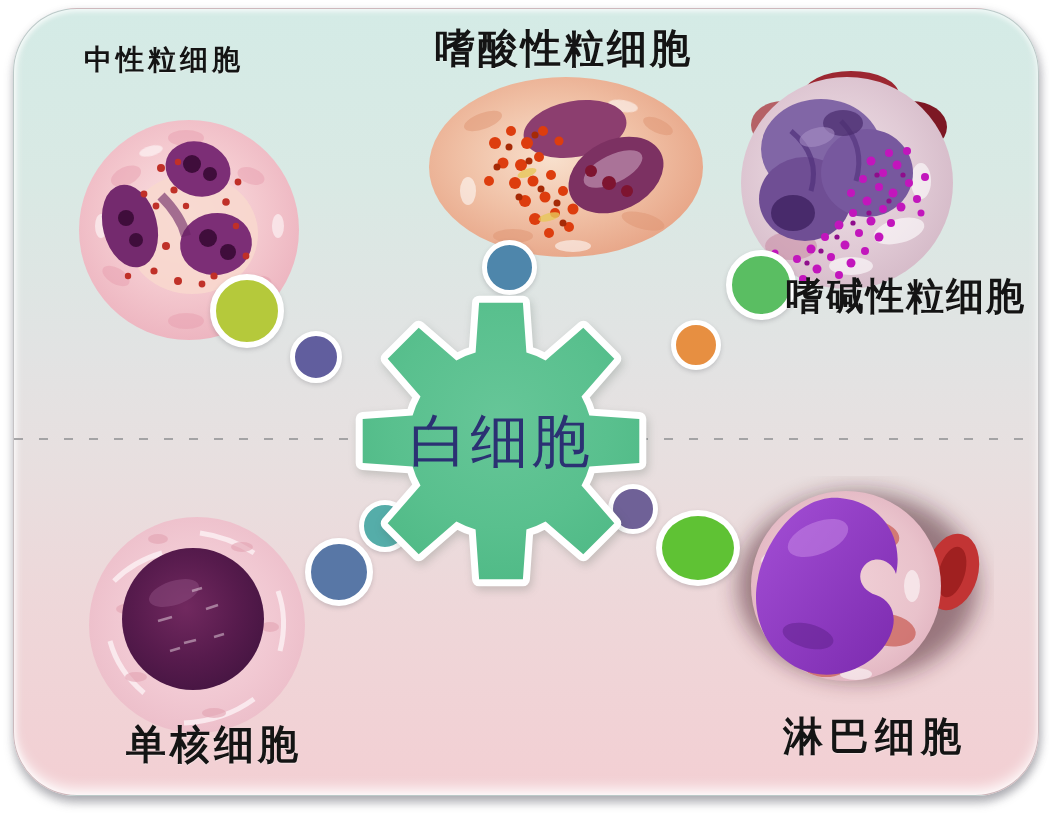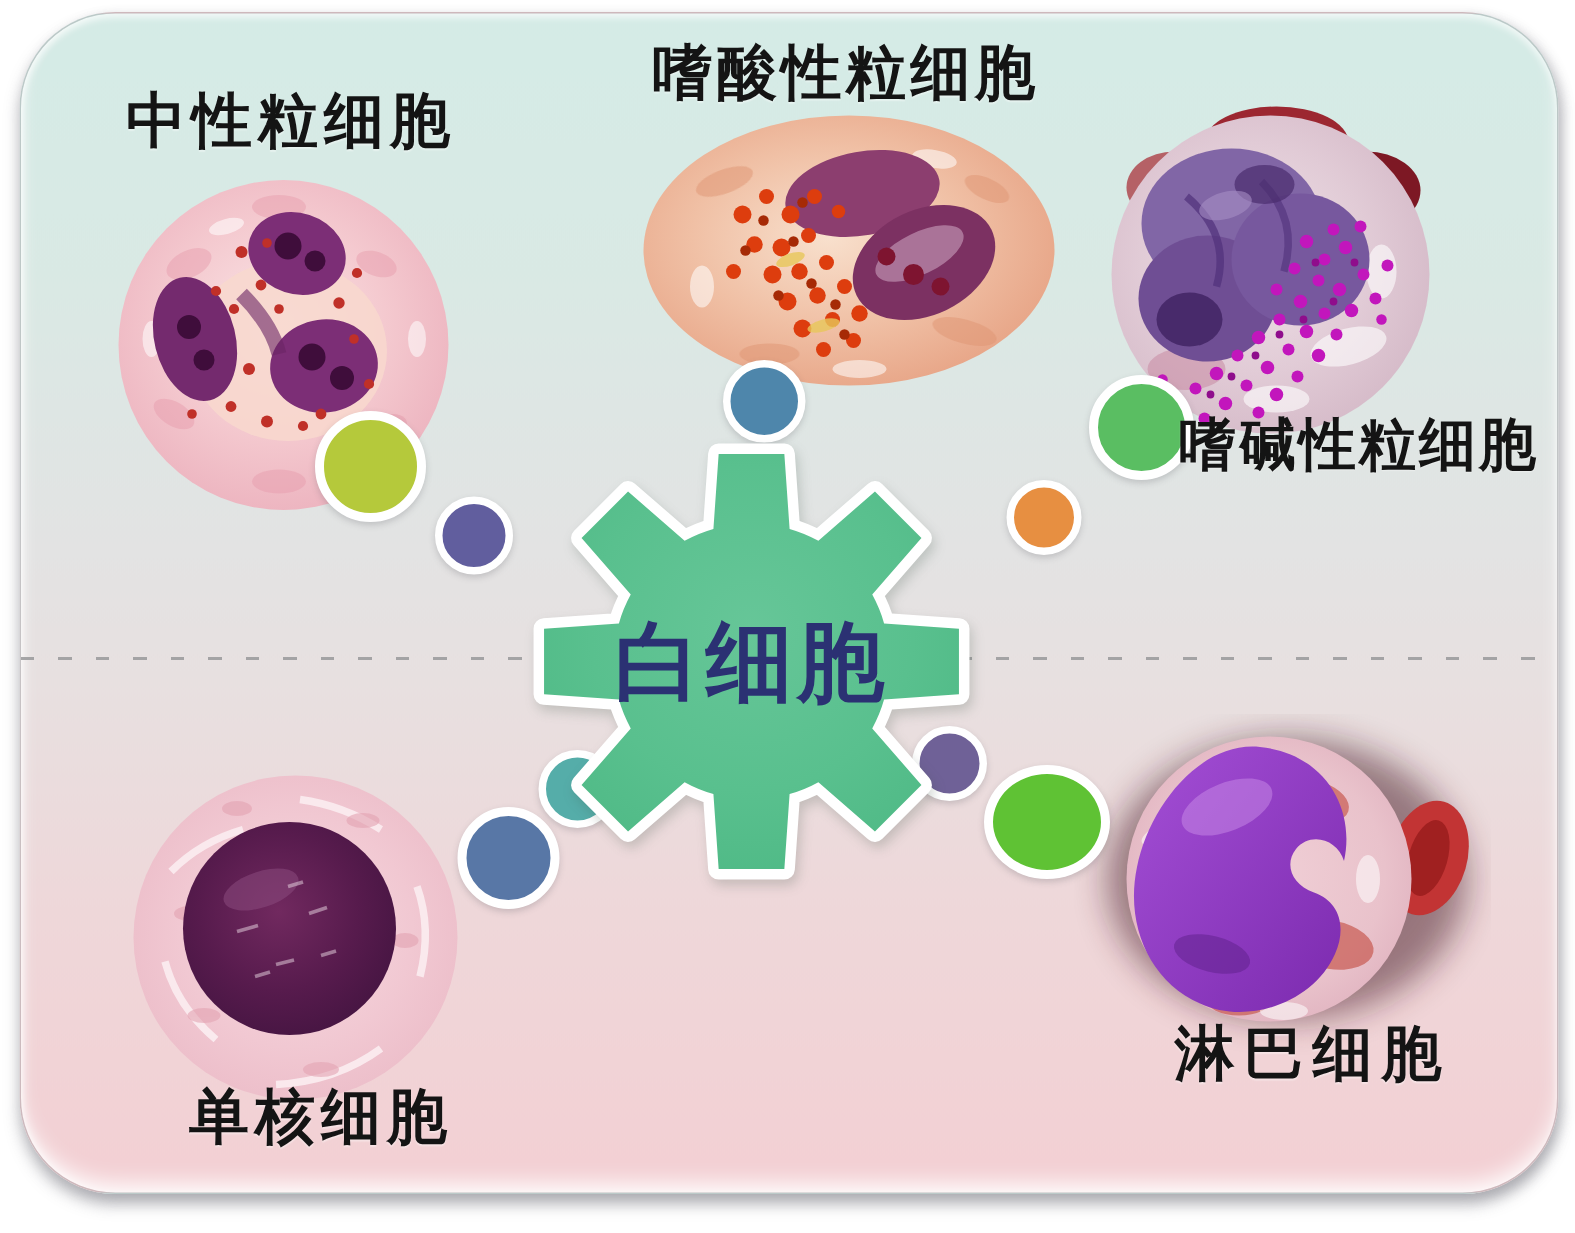--- a/index.html
+++ b/index.html
@@ -15,25 +15,25 @@
     overflow:hidden;
   }
   .divider{
     position:absolute;left:0;right:0;top:429px;height:2px;opacity:.85;
     background:repeating-linear-gradient(to right,#98989A 0 9px,transparent 9px 25px);
   }
   .cell-label{
     position:absolute;color:#141414;font-family:"DejaVu Serif","Liberation Serif",serif;
     font-weight:600;white-space:nowrap;text-shadow:0 1px 1px rgba(255,255,255,.4);
   }
-  .lbl-neutrophil{left:70px;top:44px;font-size:40px;letter-spacing:4px;}
+  .lbl-neutrophil{left:70px;top:32px;font-size:28px;letter-spacing:4px;}
   .lbl-eosinophil{left:421px;top:12px;font-size:40px;letter-spacing:3px;}
   .lbl-basophil{left:772px;top:262px;font-size:38px;letter-spacing:2px;}
   .lbl-monocyte{left:89px;top:708px;font-size:40px;letter-spacing:4px;margin-left:23px;}
-  .lbl-lymphocyte{left:769px;top:666px;font-size:40px;letter-spacing:6px;}
+  .lbl-lymphocyte{left:769px;top:700px;font-size:40px;letter-spacing:6px;}
   .cell-img{position:absolute;}
   .img-neutrophil{left:52px;top:97px;}
   .img-eosinophil{left:409px;top:62px;}
   .img-basophil{left:707px;top:52px;}
   .img-monocyte{left:60px;top:492px;}
   .img-lymphocyte{left:702px;top:467px;}
   .dot{
     position:absolute;border-radius:50%;border:6px solid #ffffff;
     box-shadow:0 2px 4px rgba(90,90,100,.25);
   }
@@ -43,21 +43,21 @@
   .dot-green{left:712px;top:241px;width:58px;height:58px;}
   .dot-orange{left:657px;top:311px;width:40px;height:40px;border-width:5px;}
   .dot-teal{left:345px;top:491px;width:42px;height:42px;border-width:5px;}
   .dot-steel-blue{left:291px;top:529px;width:56px;height:56px;}
   .dot-muted-purple{left:594px;top:475px;width:40px;height:40px;border-width:5px;}
   .dot-bright-green{left:642px;top:501px;width:72px;height:64px;border-radius:50% / 50%;}
   .gear-wrap{position:absolute;left:337px;top:282px;width:300px;height:300px;
     filter:drop-shadow(2px 4px 4px rgba(60,80,70,.22));}
   .gear-label{
     position:absolute;left:337px;top:394px;width:300px;text-align:center;
-    font-size:58px;font-weight:700;letter-spacing:3px;color:#2B3173;
+    font-size:58px;font-weight:400;letter-spacing:3px;color:#2B3173;
     font-family:"DejaVu Sans","Liberation Sans",sans-serif;
   }
 </style>
 </head>
 <body>
 
 <div class="stage">
   <div class="card">
 
     <div class="divider"></div>

